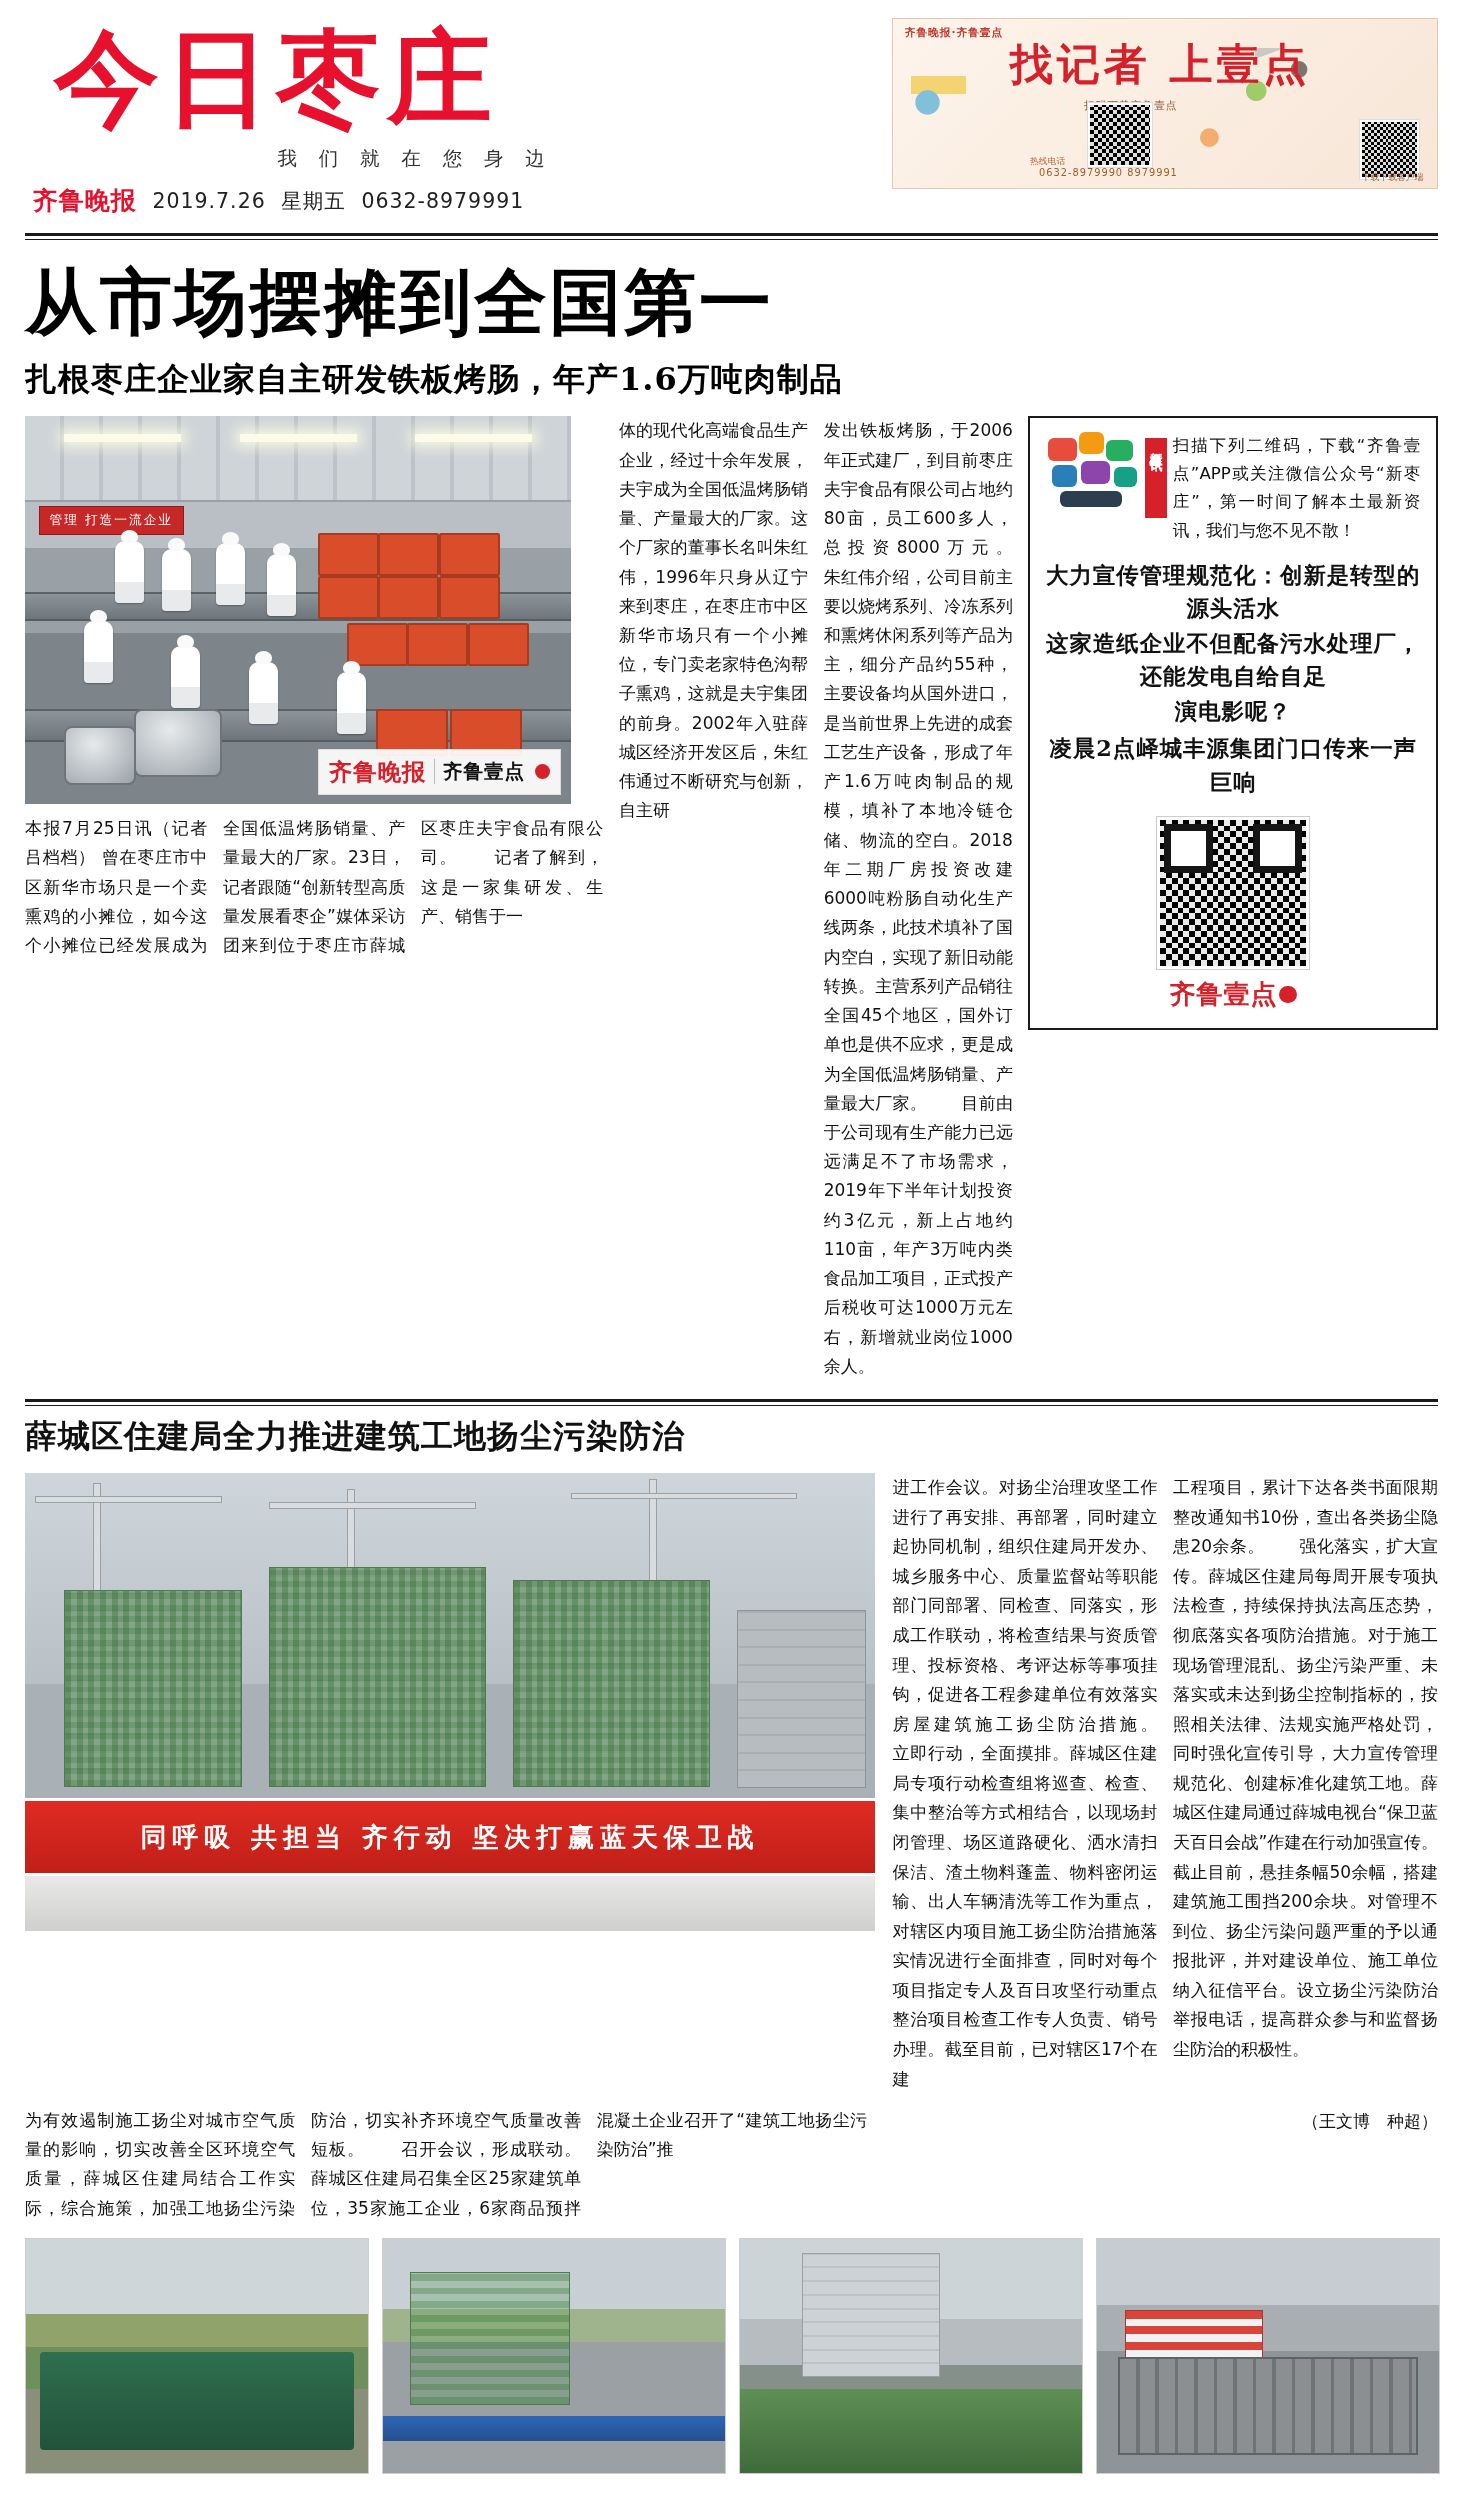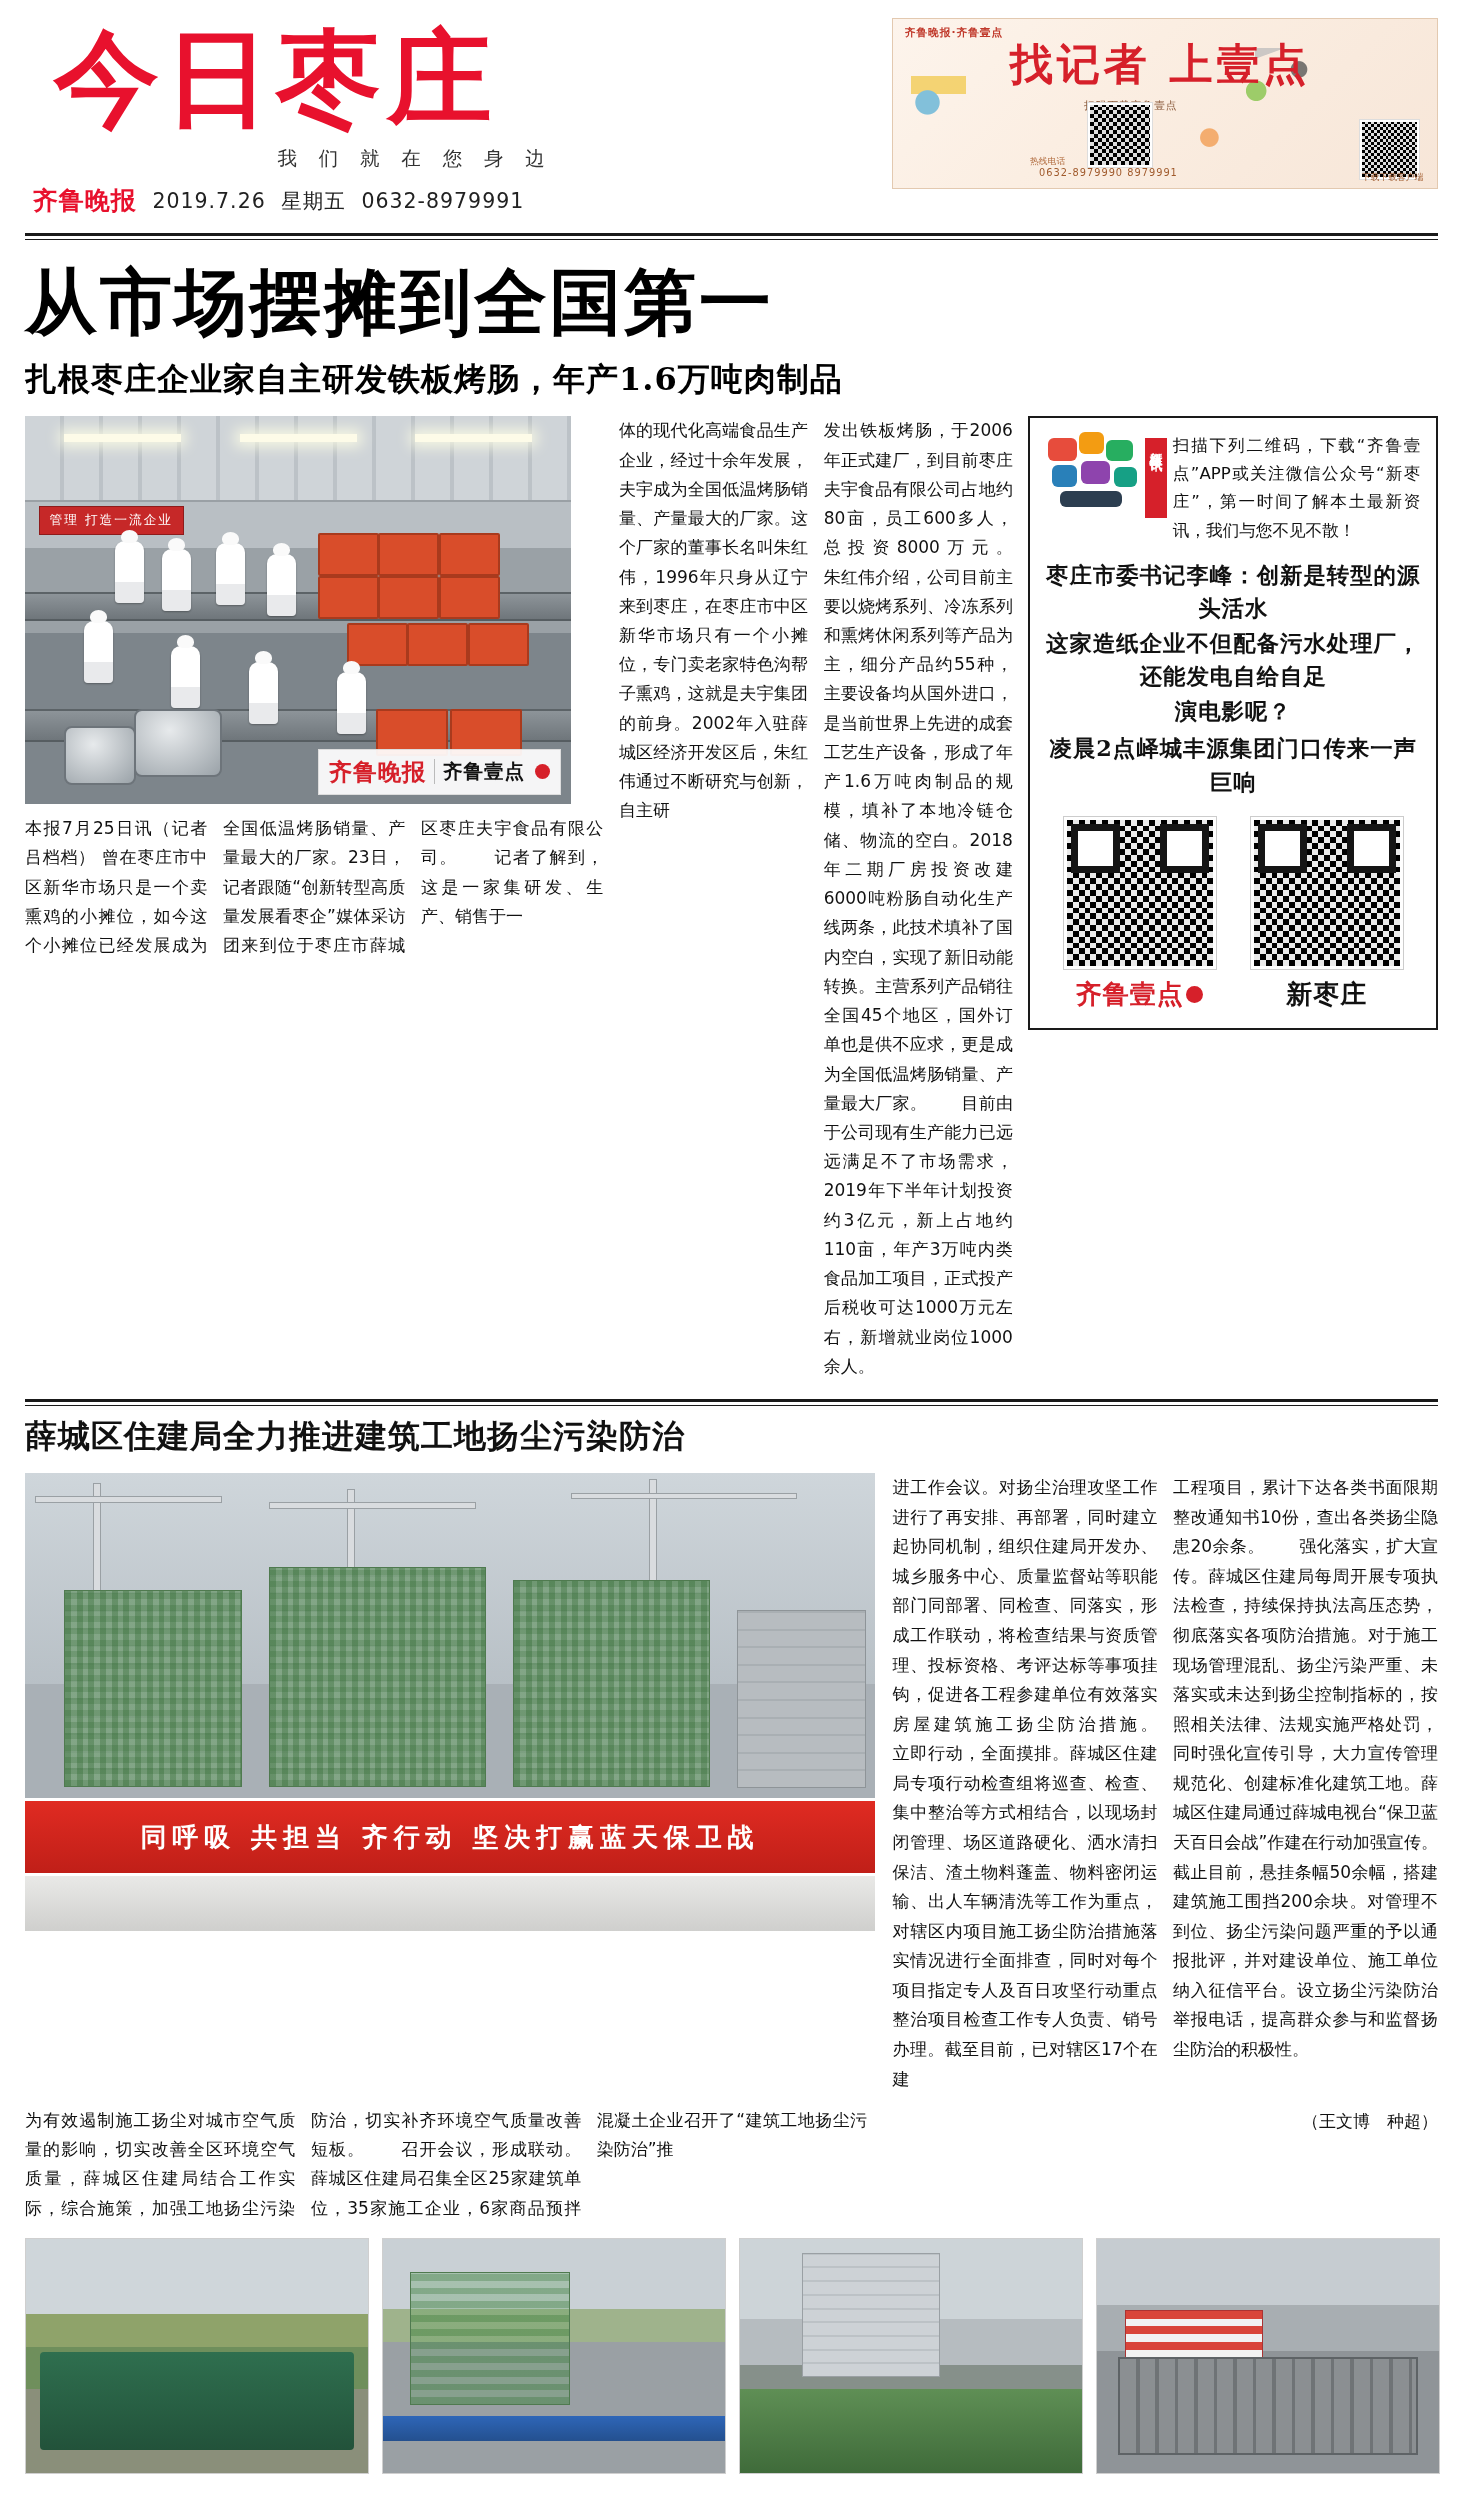--- a/index.html
+++ b/index.html
@@ -613,36 +613,32 @@
             <div class="sb-bubble" style="left:60px;top:7.8px;width:27px;height:21.5px;background:#27ae60"></div>
             <div class="sb-bubble" style="left:5.9px;top:33px;width:25px;height:21.5px;background:#2980b9"></div>
             <div class="sb-bubble" style="left:35px;top:29px;width:29px;height:23.4px;background:#8e44ad"></div>
             <div class="sb-bubble" style="left:68px;top:35px;width:23.4px;height:19.5px;background:#16a085"></div>
             <div class="sb-bubble" style="left:13.7px;top:59px;width:62px;height:15.6px;background:#2c3e50"></div>
             <div class="sb-badge">新媒体快讯</div>
           </div>
           <div class="sb-lead">扫描下列二维码，下载“齐鲁壹点”APP或关注微信公众号“新枣庄”，第一时间了解本土最新资讯，我们与您不见不散！</div>
         </div>
 
-        <div class="sb-head">枣庄市委书记李峰：创新是转型的源头活水</div>
+        <div class="sb-head">大力宣传管理规范化：创新是转型的源头活水</div>
         <div class="sb-head two">这家造纸企业不但配备污水处理厂，还能发电自给自足</div>
         <div class="sb-head two">演电影呢？</div>
         <div class="sb-head" style="margin-top:3.9px">凌晨2点峄城丰源集团门口传来一声巨响</div>
 
         <div class="sb-qr-row">
           <div class="qr-block">
             <div class="qr-img"></div>
             <div class="qr-cap-red">
               <span>齐鲁壹点</span><span class="dot"></span>
             </div>
           </div>
-          <div class="qr-block">
-            <div class="qr-img"></div>
-            <div class="qr-cap-blk">新枣庄</div>
-          </div>
         </div>
       </div>
 
     </div>
   </div>
 
   <div class="rule-thick" style="margin-top:17.6px"></div>
   <div class="rule-thin"></div>
 
   <div class="story2">

